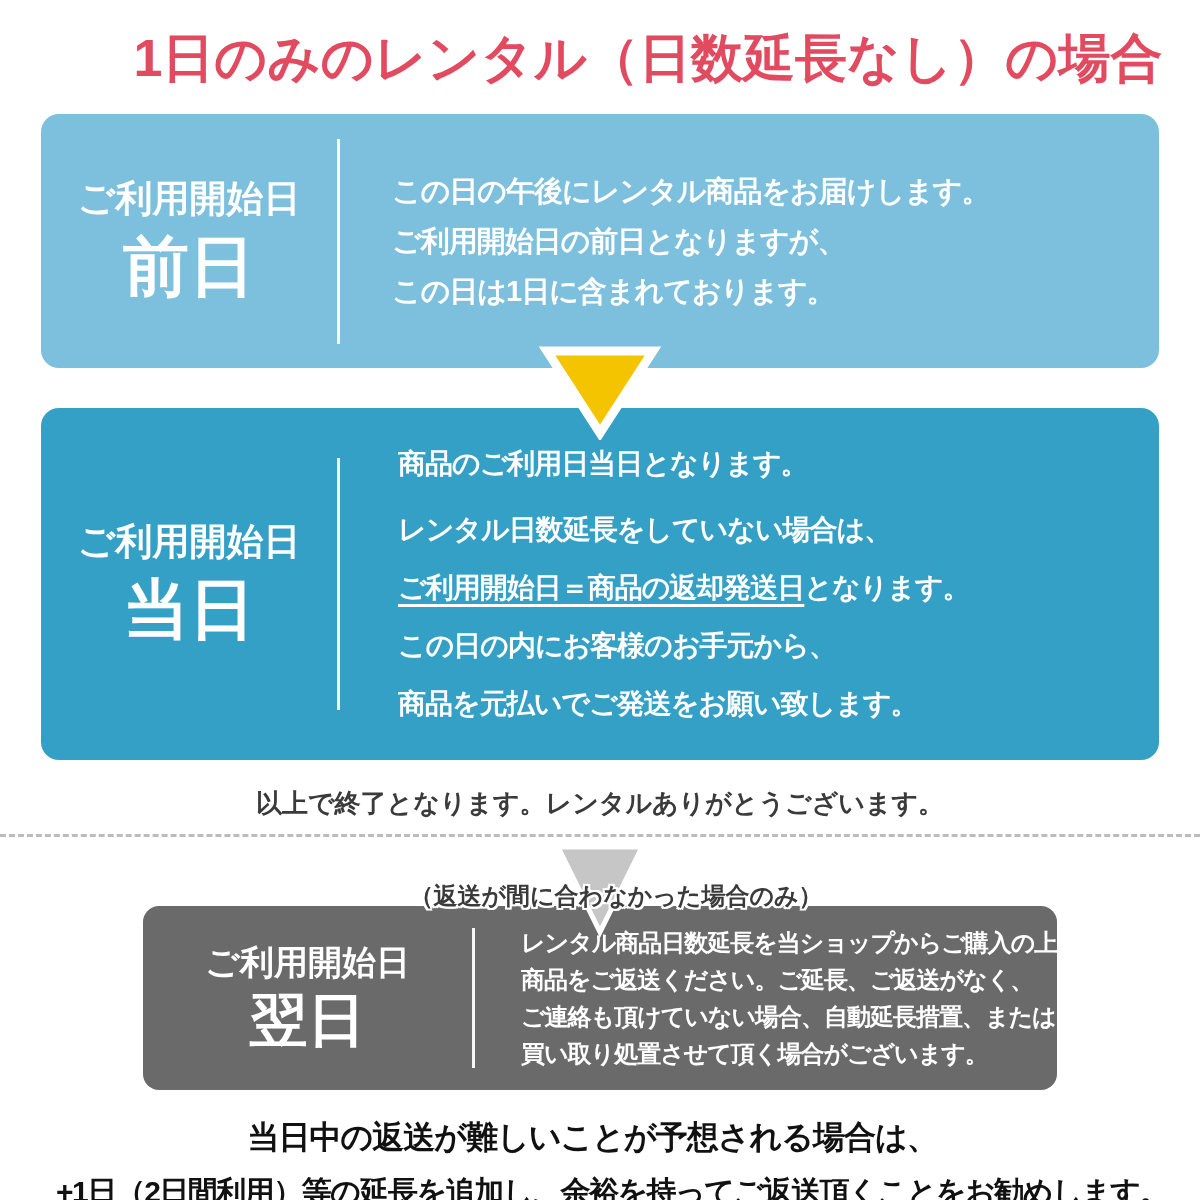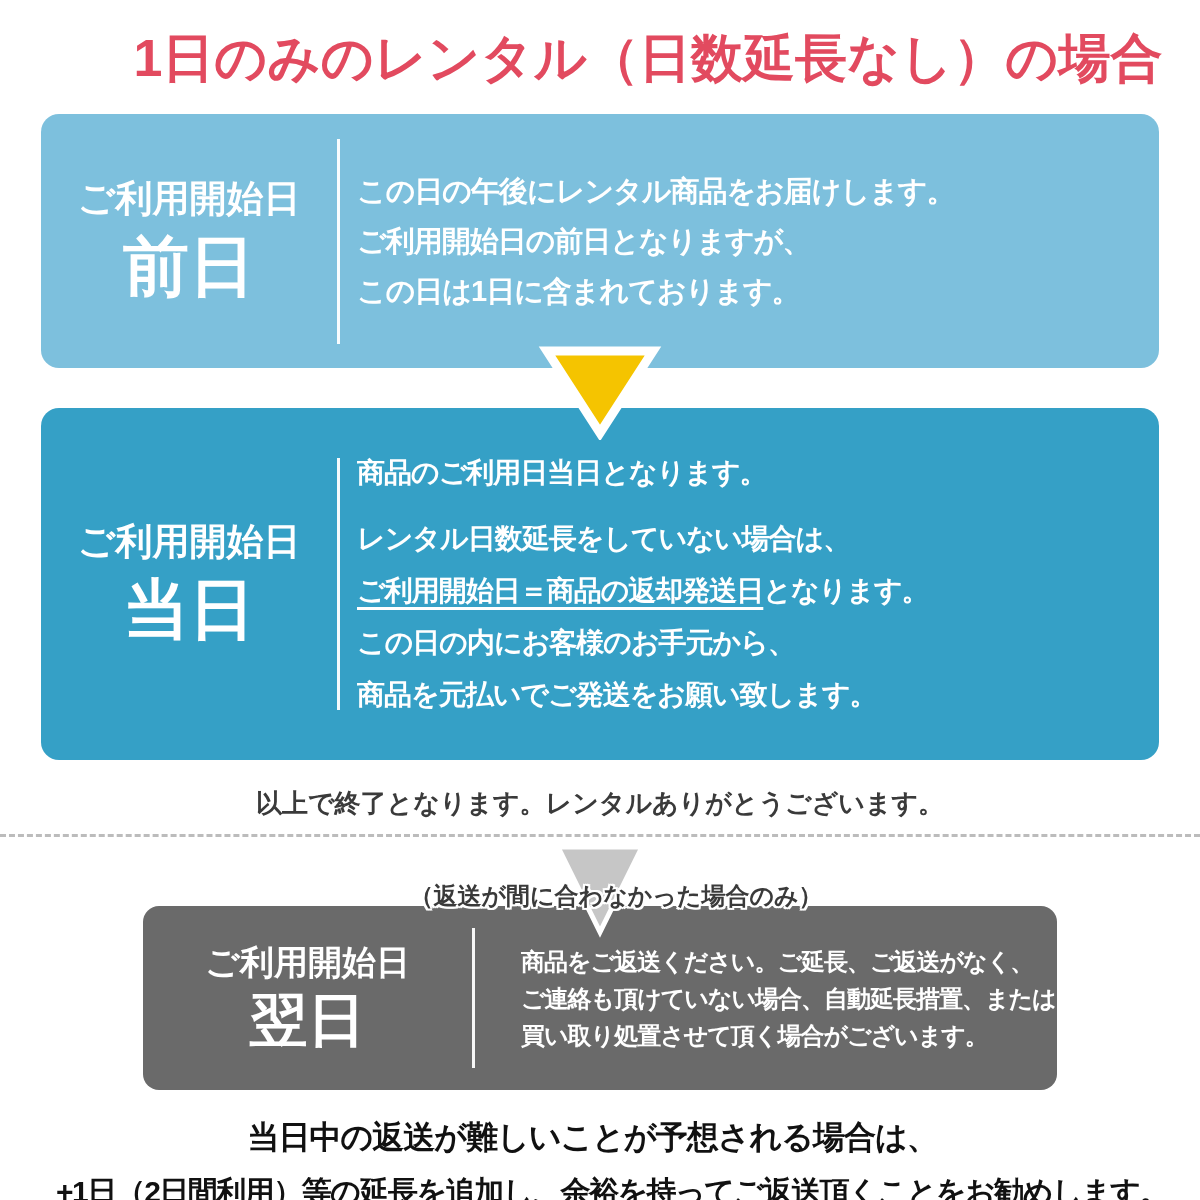--- a/index.html
+++ b/index.html
@@ -38,23 +38,23 @@
     width:296px;flex:none;
     display:flex;flex-direction:column;align-items:center;justify-content:center;
     color:#ffffff;font-weight:bold;text-align:center;
   }
   .label-caption{font-size:37px;line-height:1.25;}
   .label-main{font-size:66px;line-height:1.2;margin-top:4px;}
   .vdivider{width:3px;flex:none;background:rgba(255,255,255,0.95);}
   .box1 .vdivider{height:205px;}
   .box2 .vdivider{height:252px;}
   .box3 .vdivider{height:140px;}
-  .text-col{color:#ffffff;font-weight:bold;padding-left:17px;}
+  .text-col{color:#ffffff;font-weight:bold;padding-left:52px;}
   .box1 .text-col p{margin:0;font-size:29px;line-height:50px;letter-spacing:-1px;white-space:nowrap;}
-  .box2 .text-col p{margin:0;font-size:28px;line-height:52px;letter-spacing:-1px;white-space:nowrap;}
+  .box2 .text-col p{margin:6px;font-size:28px;line-height:52px;letter-spacing:-1px;white-space:nowrap;}
   .box2 .text-col p.gap-after{margin-bottom:14px;}
   .underline{
     text-decoration:underline;
     text-underline-offset:7px;
     text-decoration-thickness:3px;
   }
   .box3 .label-col{width:329px;}
   .box3 .label-caption{font-size:34px;}
   .box3 .label-main{font-size:58px;margin-top:2px;}
   .box3 .text-col{padding-left:46px;}
@@ -136,20 +136,21 @@
 
 <p class="late-note">（返送が間に合わなかった場合のみ）</p>
 
 <section class="box3">
   <div class="label-col">
     <div class="label-caption">ご利用開始日</div>
     <div class="label-main">翌日</div>
   </div>
   <div class="vdivider"></div>
   <div class="text-col">
+    <p>レンタル商品日数延長を当ショップからご購入の上、</p>
     <p>商品をご返送ください。ご延長、ご返送がなく、</p>
     <p>ご連絡も頂けていない場合、自動延長措置、または</p>
     <p>買い取り処置させて頂く場合がございます。</p>
   </div>
 </section>
 
 <p class="footer-line1">当日中の返送が難しいことが予想される場合は、</p>
 <p class="footer-line2">+1日（2日間利用）等の延長を追加し、余裕を持ってご返送頂くことをお勧めします。</p>
 
 </body></html>

